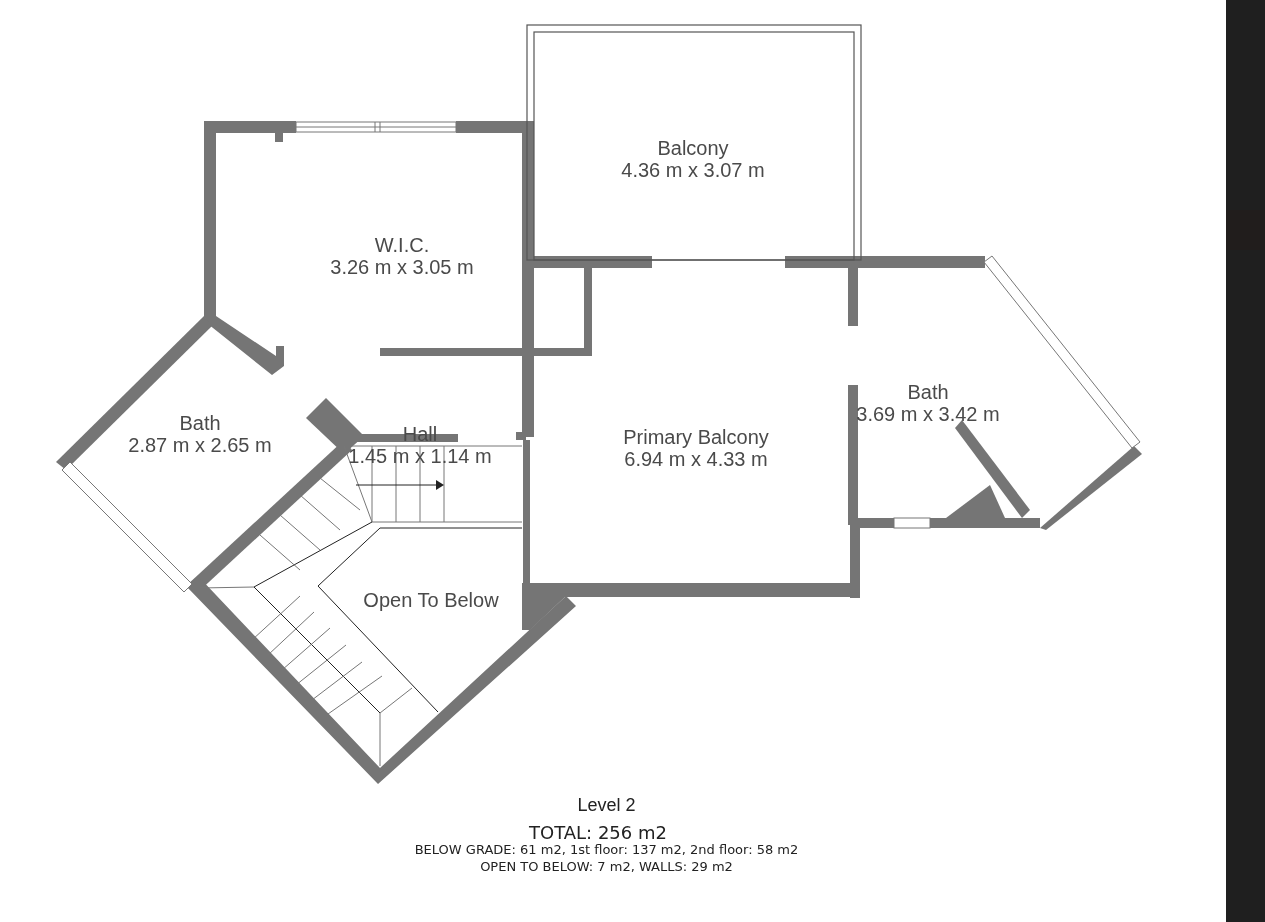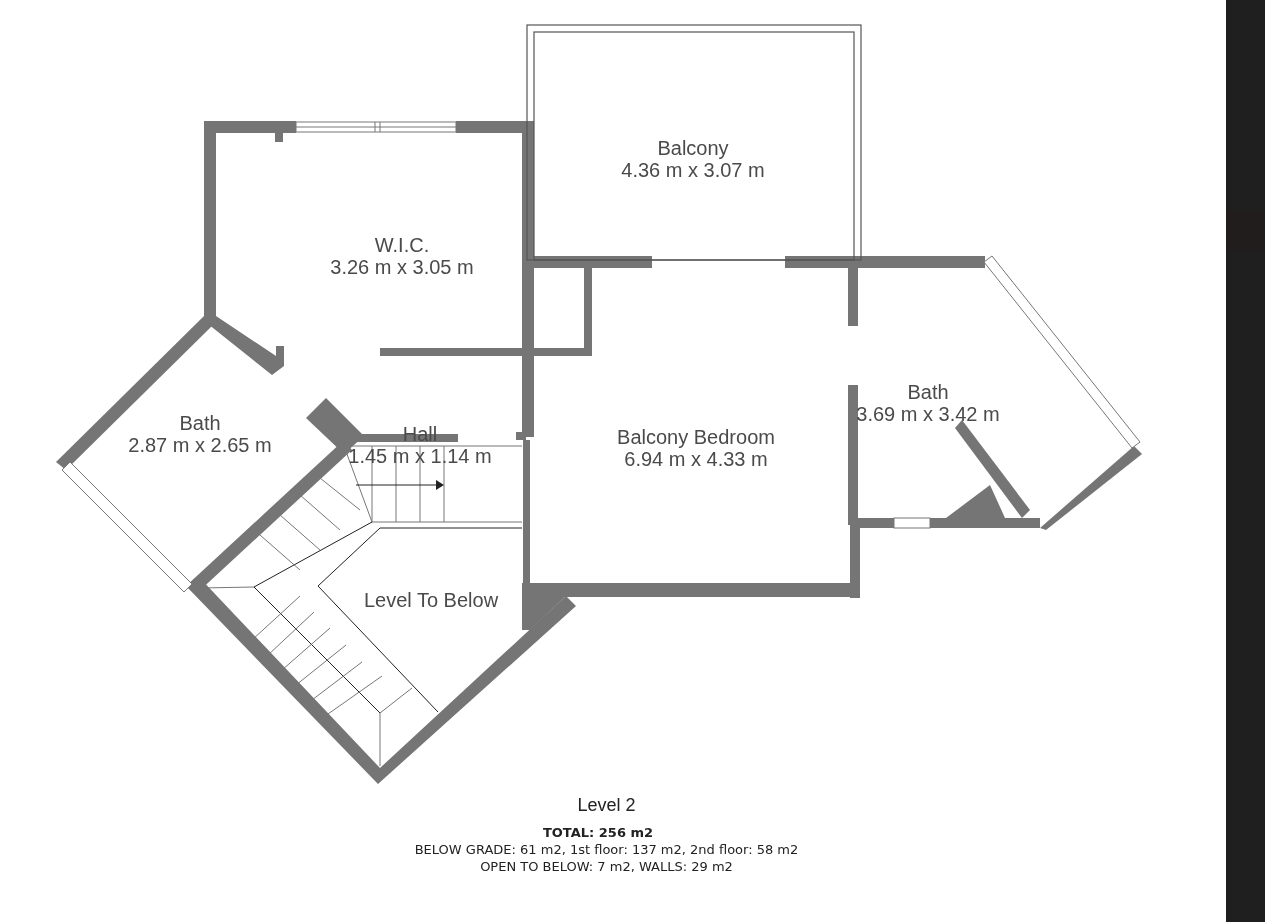--- a/index.html
+++ b/index.html
@@ -2,21 +2,21 @@
 <html><head>
   <meta charset="utf-8">
   <style>
     html, body { margin: 0; padding: 0; }
     body { width: 1265px; height: 922px; background: #ffffff; position: relative; overflow: hidden; font-family: "Liberation Sans", sans-serif; }
     #plan { position: absolute; left: 0; top: 0; width: 1226px; height: 922px; }
     .room-label { position: absolute; color: #4a4a4a; font-size: 20px; text-align: center; line-height: 22px; transform: translate(-50%, 0); white-space: nowrap; }
     .room-label div { display: block; }
     #footer { position: absolute; left: 0; width: 1196px; top: 795px; text-align: center; color: #222; font-family: "DejaVu Sans", sans-serif; }
     #footer .level { font-family: "Liberation Sans", sans-serif; font-size: 18px; margin-bottom: 8px; color: #222; padding-left: 17px; }
-    #footer .total { font-weight: bold; font-size: 13px; line-height: 17px; }
+    #footer .total { font-weight: normal; font-size: 18px; line-height: 17px; }
     #footer .line { font-size: 13px; line-height: 17px; margin-left: 17px; }
     #side-panel { position: absolute; left: 1226px; top: 0; width: 39px; height: 922px; background: #1f1f1f; }
     #side-panel .band { position: absolute; left: 0; width: 39px; top: 210px; height: 40px; background: #211d1c; }
   </style>
 </head>
 <body>
 
 <svg id="plan" viewBox="0 0 1226 922" xmlns="http://www.w3.org/2000/svg">
   <g fill="#757575" stroke="none">
 
@@ -110,29 +110,29 @@
 </div>
 <div class="room-label" style="left:420px; top:387px;margin-top:36px;">
   <div>Hall</div>
   <div>1.45 m x 1.14 m</div>
 </div>
 <div class="room-label" style="left:200px; top:412px;">
   <div>Bath</div>
   <div>2.87 m x 2.65 m</div>
 </div>
 <div class="room-label" style="left:696px; top:426px;">
-  <div>Balcony Bedroom</div>
+  <div>Primary Balcony</div>
   <div>6.94 m x 4.33 m</div>
 </div>
 <div class="room-label" style="left:928px; top:381px;">
   <div>Bath</div>
   <div>3.69 m x 3.42 m</div>
 </div>
 <div class="room-label" style="left:431px; top:589px;">
-  <div>Level To Below</div>
+  <div>Open To Below</div>
 </div>
 
 <div id="footer">
   <div class="level">Level 2</div>
   <div class="total">TOTAL: 256 m2</div>
   <div class="line">BELOW GRADE: 61 m2, 1st floor: 137 m2, 2nd floor: 58 m2</div>
   <div class="line">OPEN TO BELOW: 7 m2, WALLS: 29 m2</div>
 </div>
 
 <div id="side-panel">

